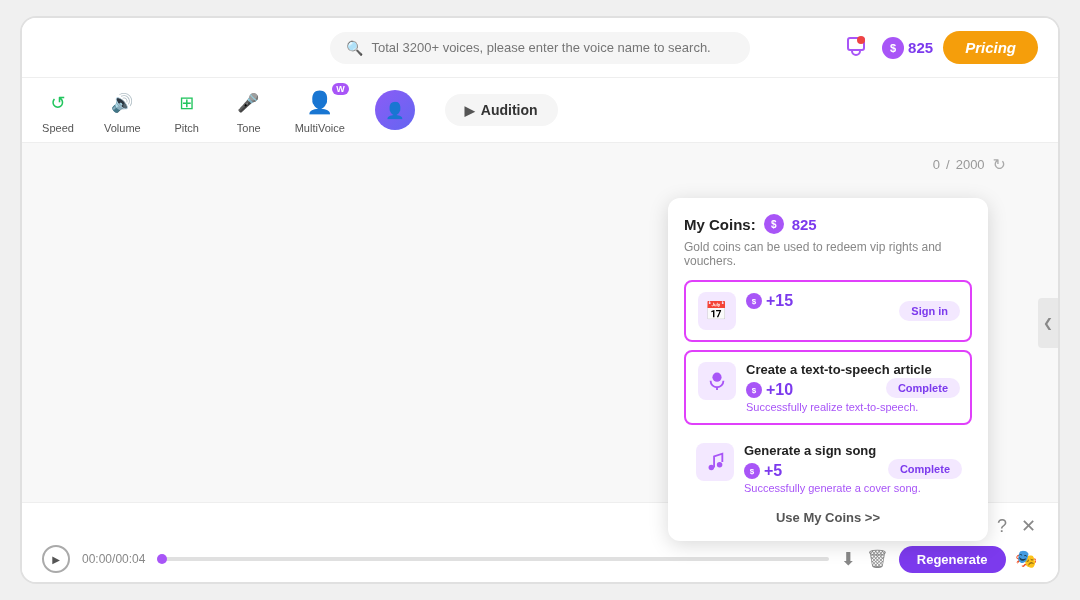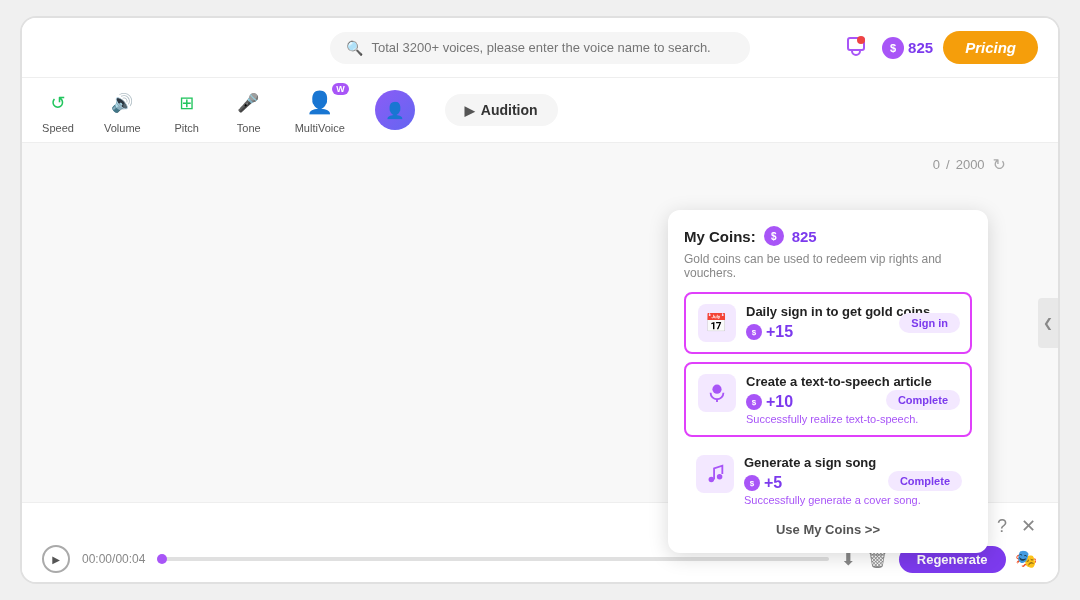--- a/index.html
+++ b/index.html
@@ -308,21 +308,20 @@
     .coins-popup {
       position: absolute;
       top: 55px;
       right: 70px;
       width: 320px;
       background: #fff;
       border-radius: 12px;
       box-shadow: 0 4px 20px rgba(0,0,0,0.15);
       padding: 16px;
       z-index: 100;
-      margin-top: 12px;
     }
     .coins-popup-header {
       display: flex;
       align-items: center;
       gap: 8px;
       margin-bottom: 6px;
     }
     .coins-popup-header .title {
       font-size: 15px;
       font-weight: 700;
@@ -519,21 +518,20 @@
       <div class="coins-popup-header">
         <span class="title">My Coins:</span>
         <span class="coin-icon-sm">$</span>
         <span class="amount">825</span>
       </div>
       <div class="coins-popup-desc">Gold coins can be used to redeem vip rights and vouchers.</div>
 
       <div class="reward-item highlighted">
         <div class="reward-icon-box">📅</div>
         <div class="reward-info">
-          <div class="reward-title">Daily sign in to get gold coins</div>
           <div class="reward-amount-row">
             <span class="coin-icon-xs">$</span>
             <span class="plus-amount">+15</span>
           </div>
         </div>
         <button class="reward-action-btn sign-in-btn">Sign in</button>
       </div>
 
       <div class="reward-item highlighted">
         <div class="reward-icon-box" style="font-size:16px; position:relative;">

